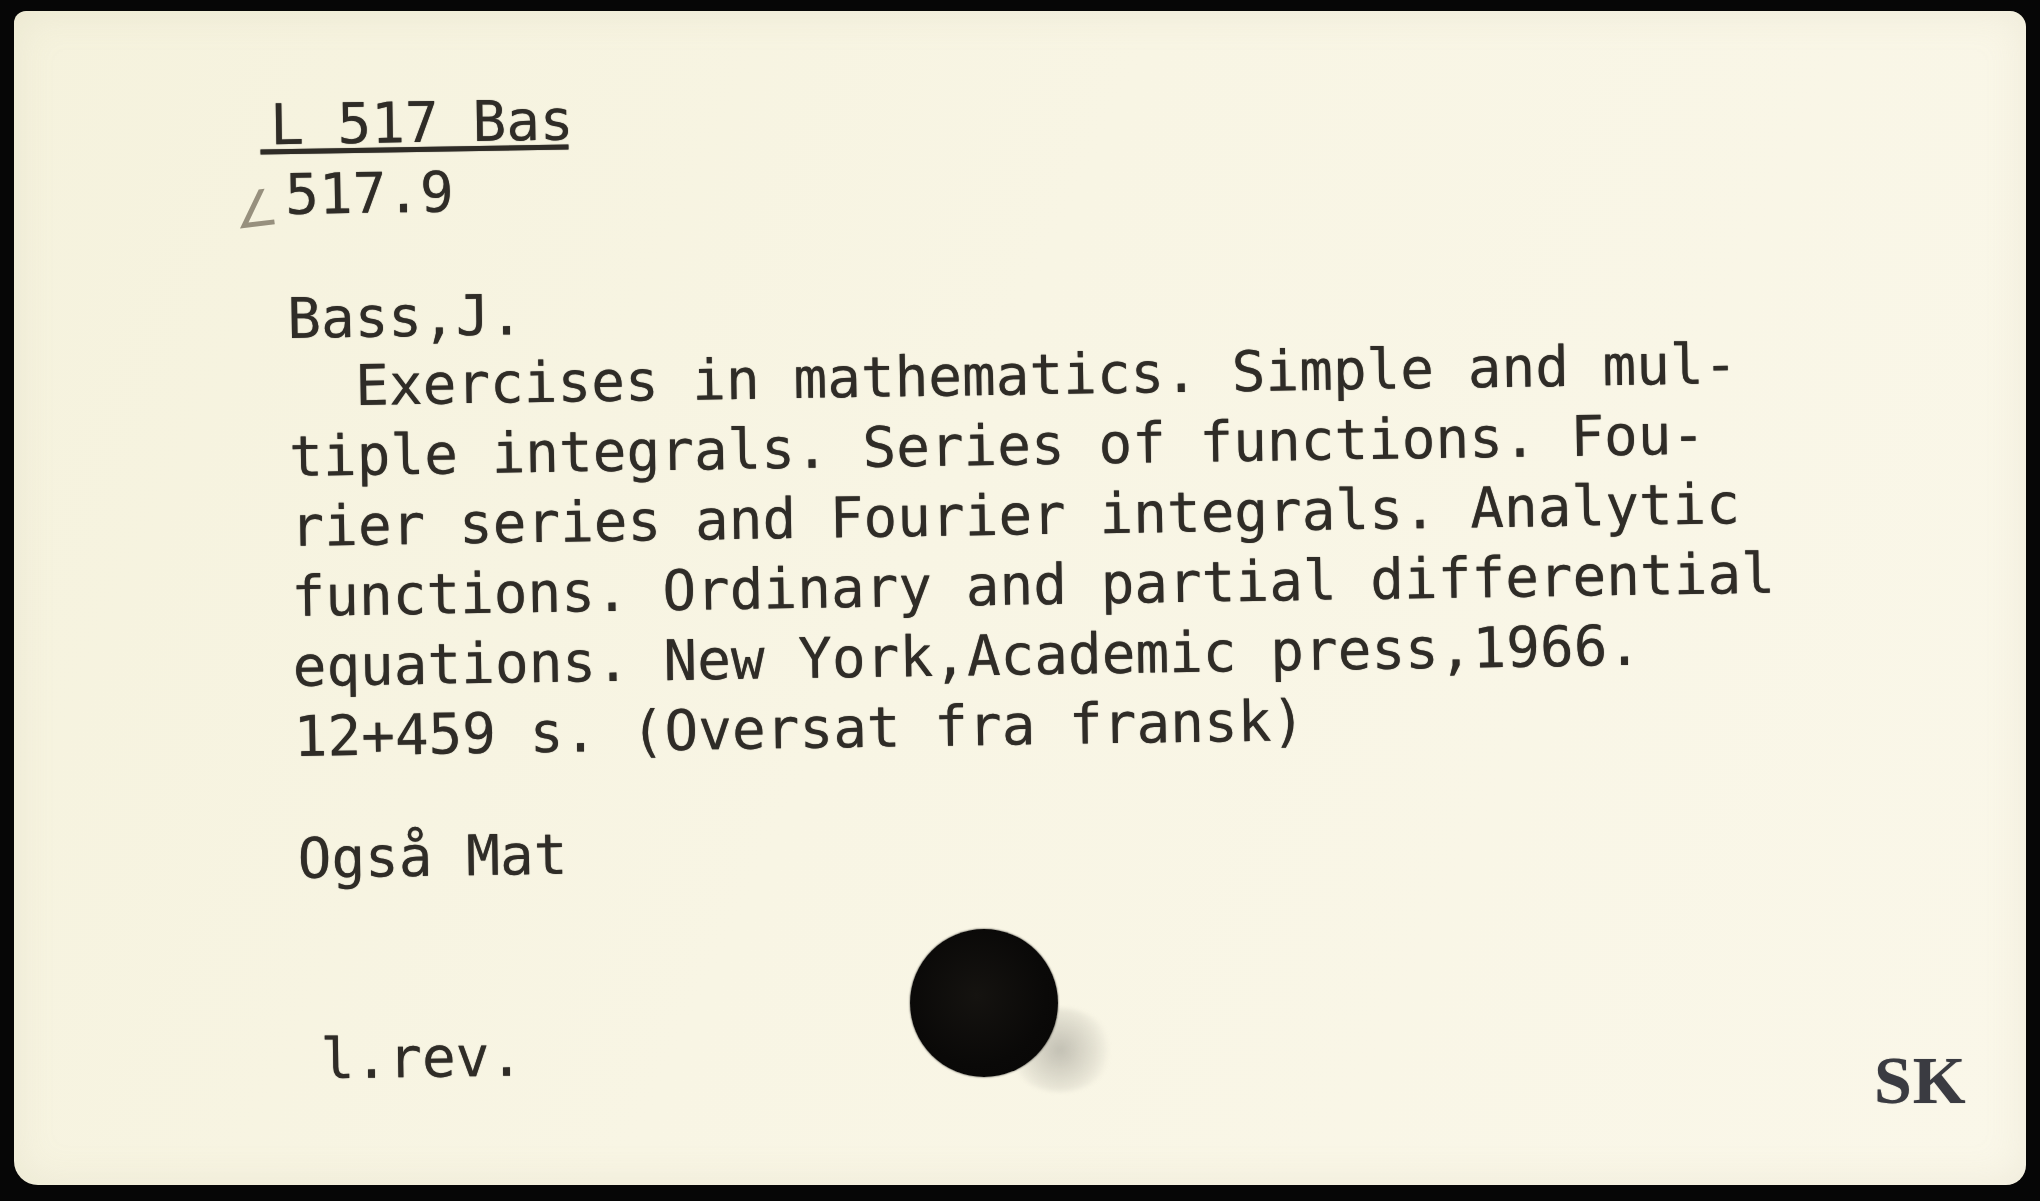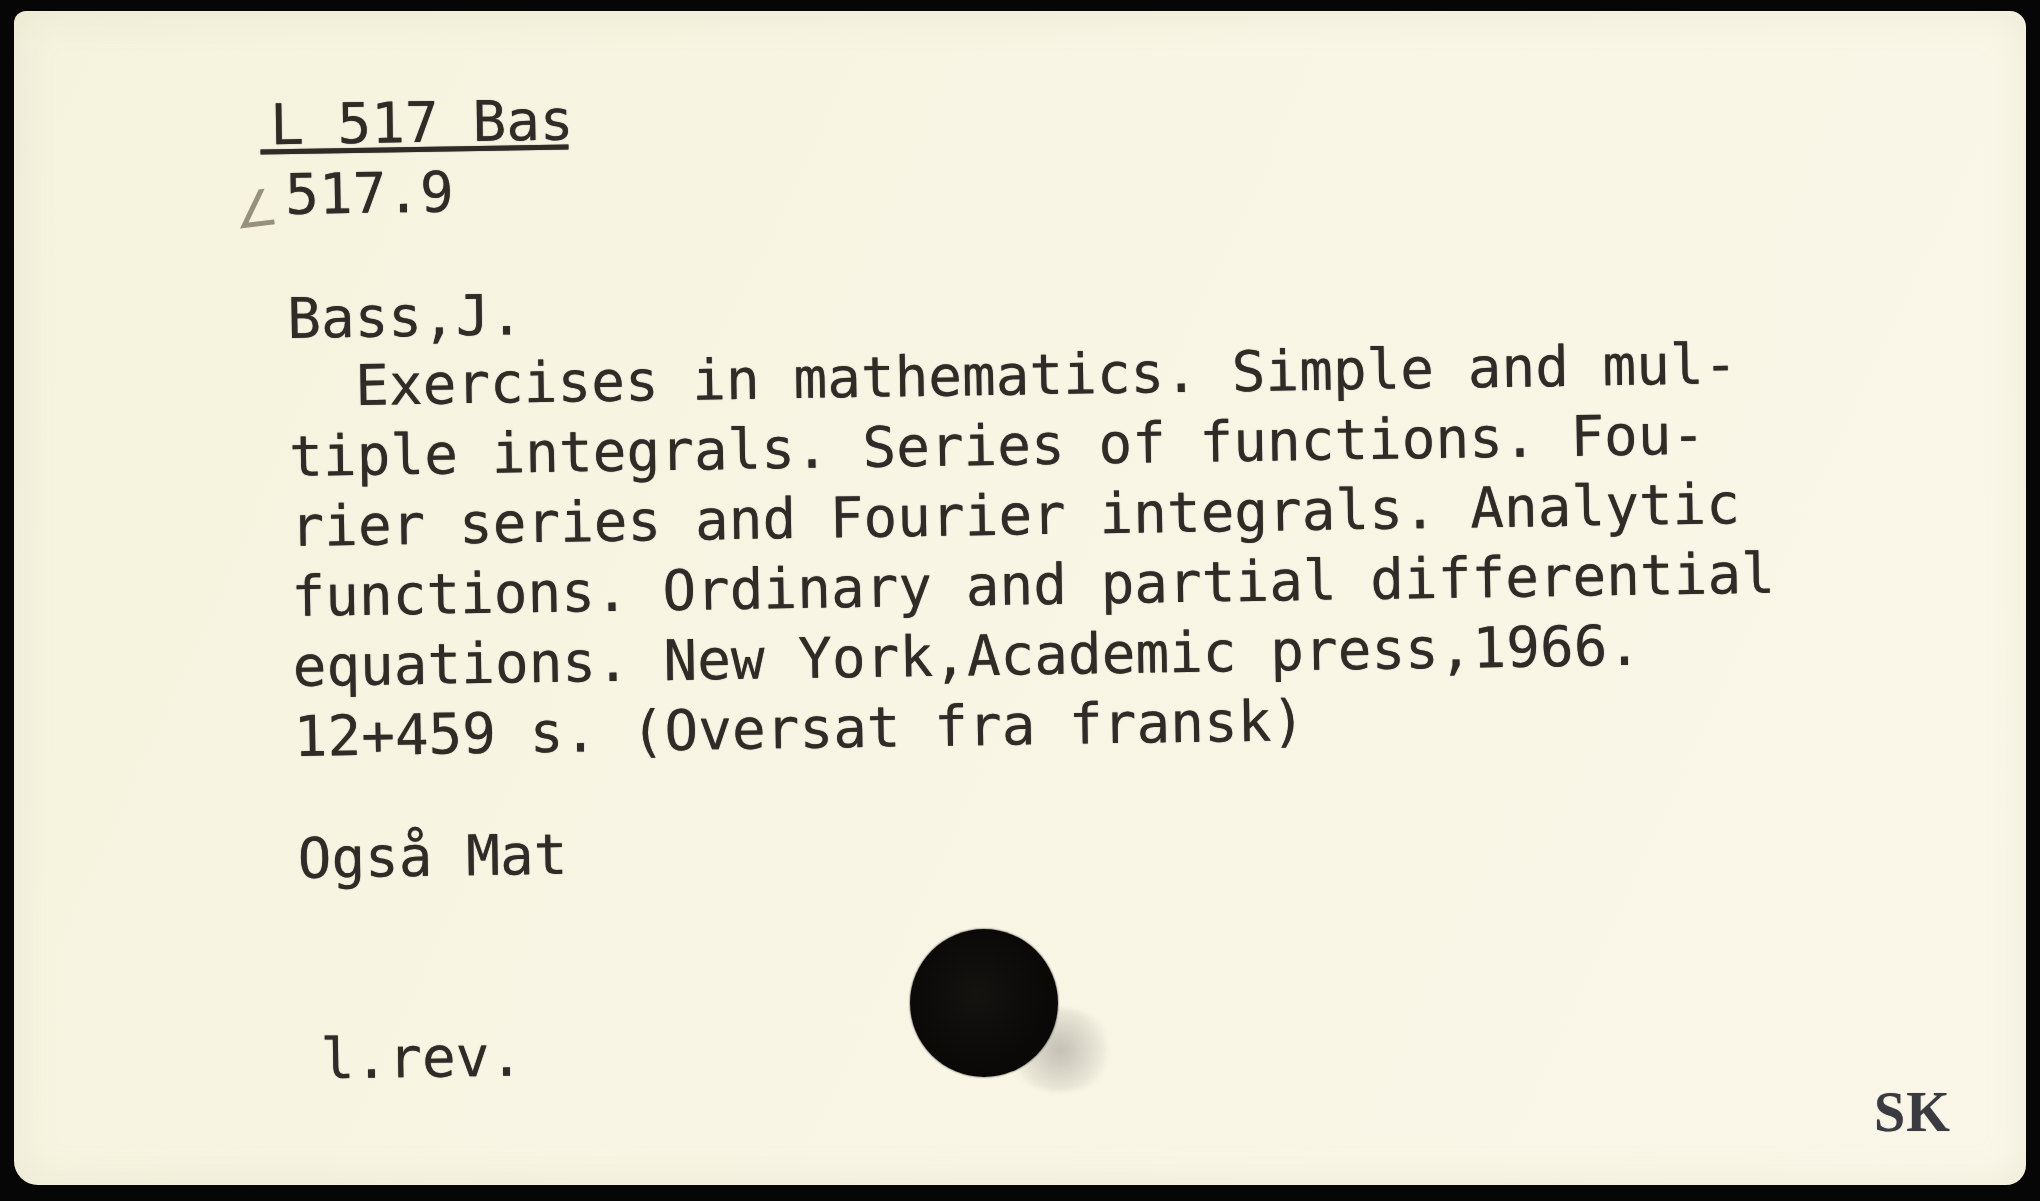--- a/index.html
+++ b/index.html
@@ -92,24 +92,24 @@
     top: 1008px;
     width: 104px;
     height: 84px;
     border-radius: 50%;
     background: radial-gradient(circle, rgba(130,128,120,0.45) 0%, rgba(150,148,138,0.18) 55%, rgba(150,148,138,0) 75%);
     filter: blur(2px);
   }
   .stamp-initials {
     position: absolute;
     left: 1874px;
-    top: 1070px;
+    top: 1038px;
     font-family: "Liberation Serif", serif;
     font-weight: bold;
-    font-size: 56px;
+    font-size: 68px;
     line-height: 84px;
     color: #3a3b41;
     letter-spacing: 1px;
     text-shadow: 0 0 1px rgba(58,59,65,0.5);
   }
 </style>
 </head>
 <body>
 
 <div class="scan">

